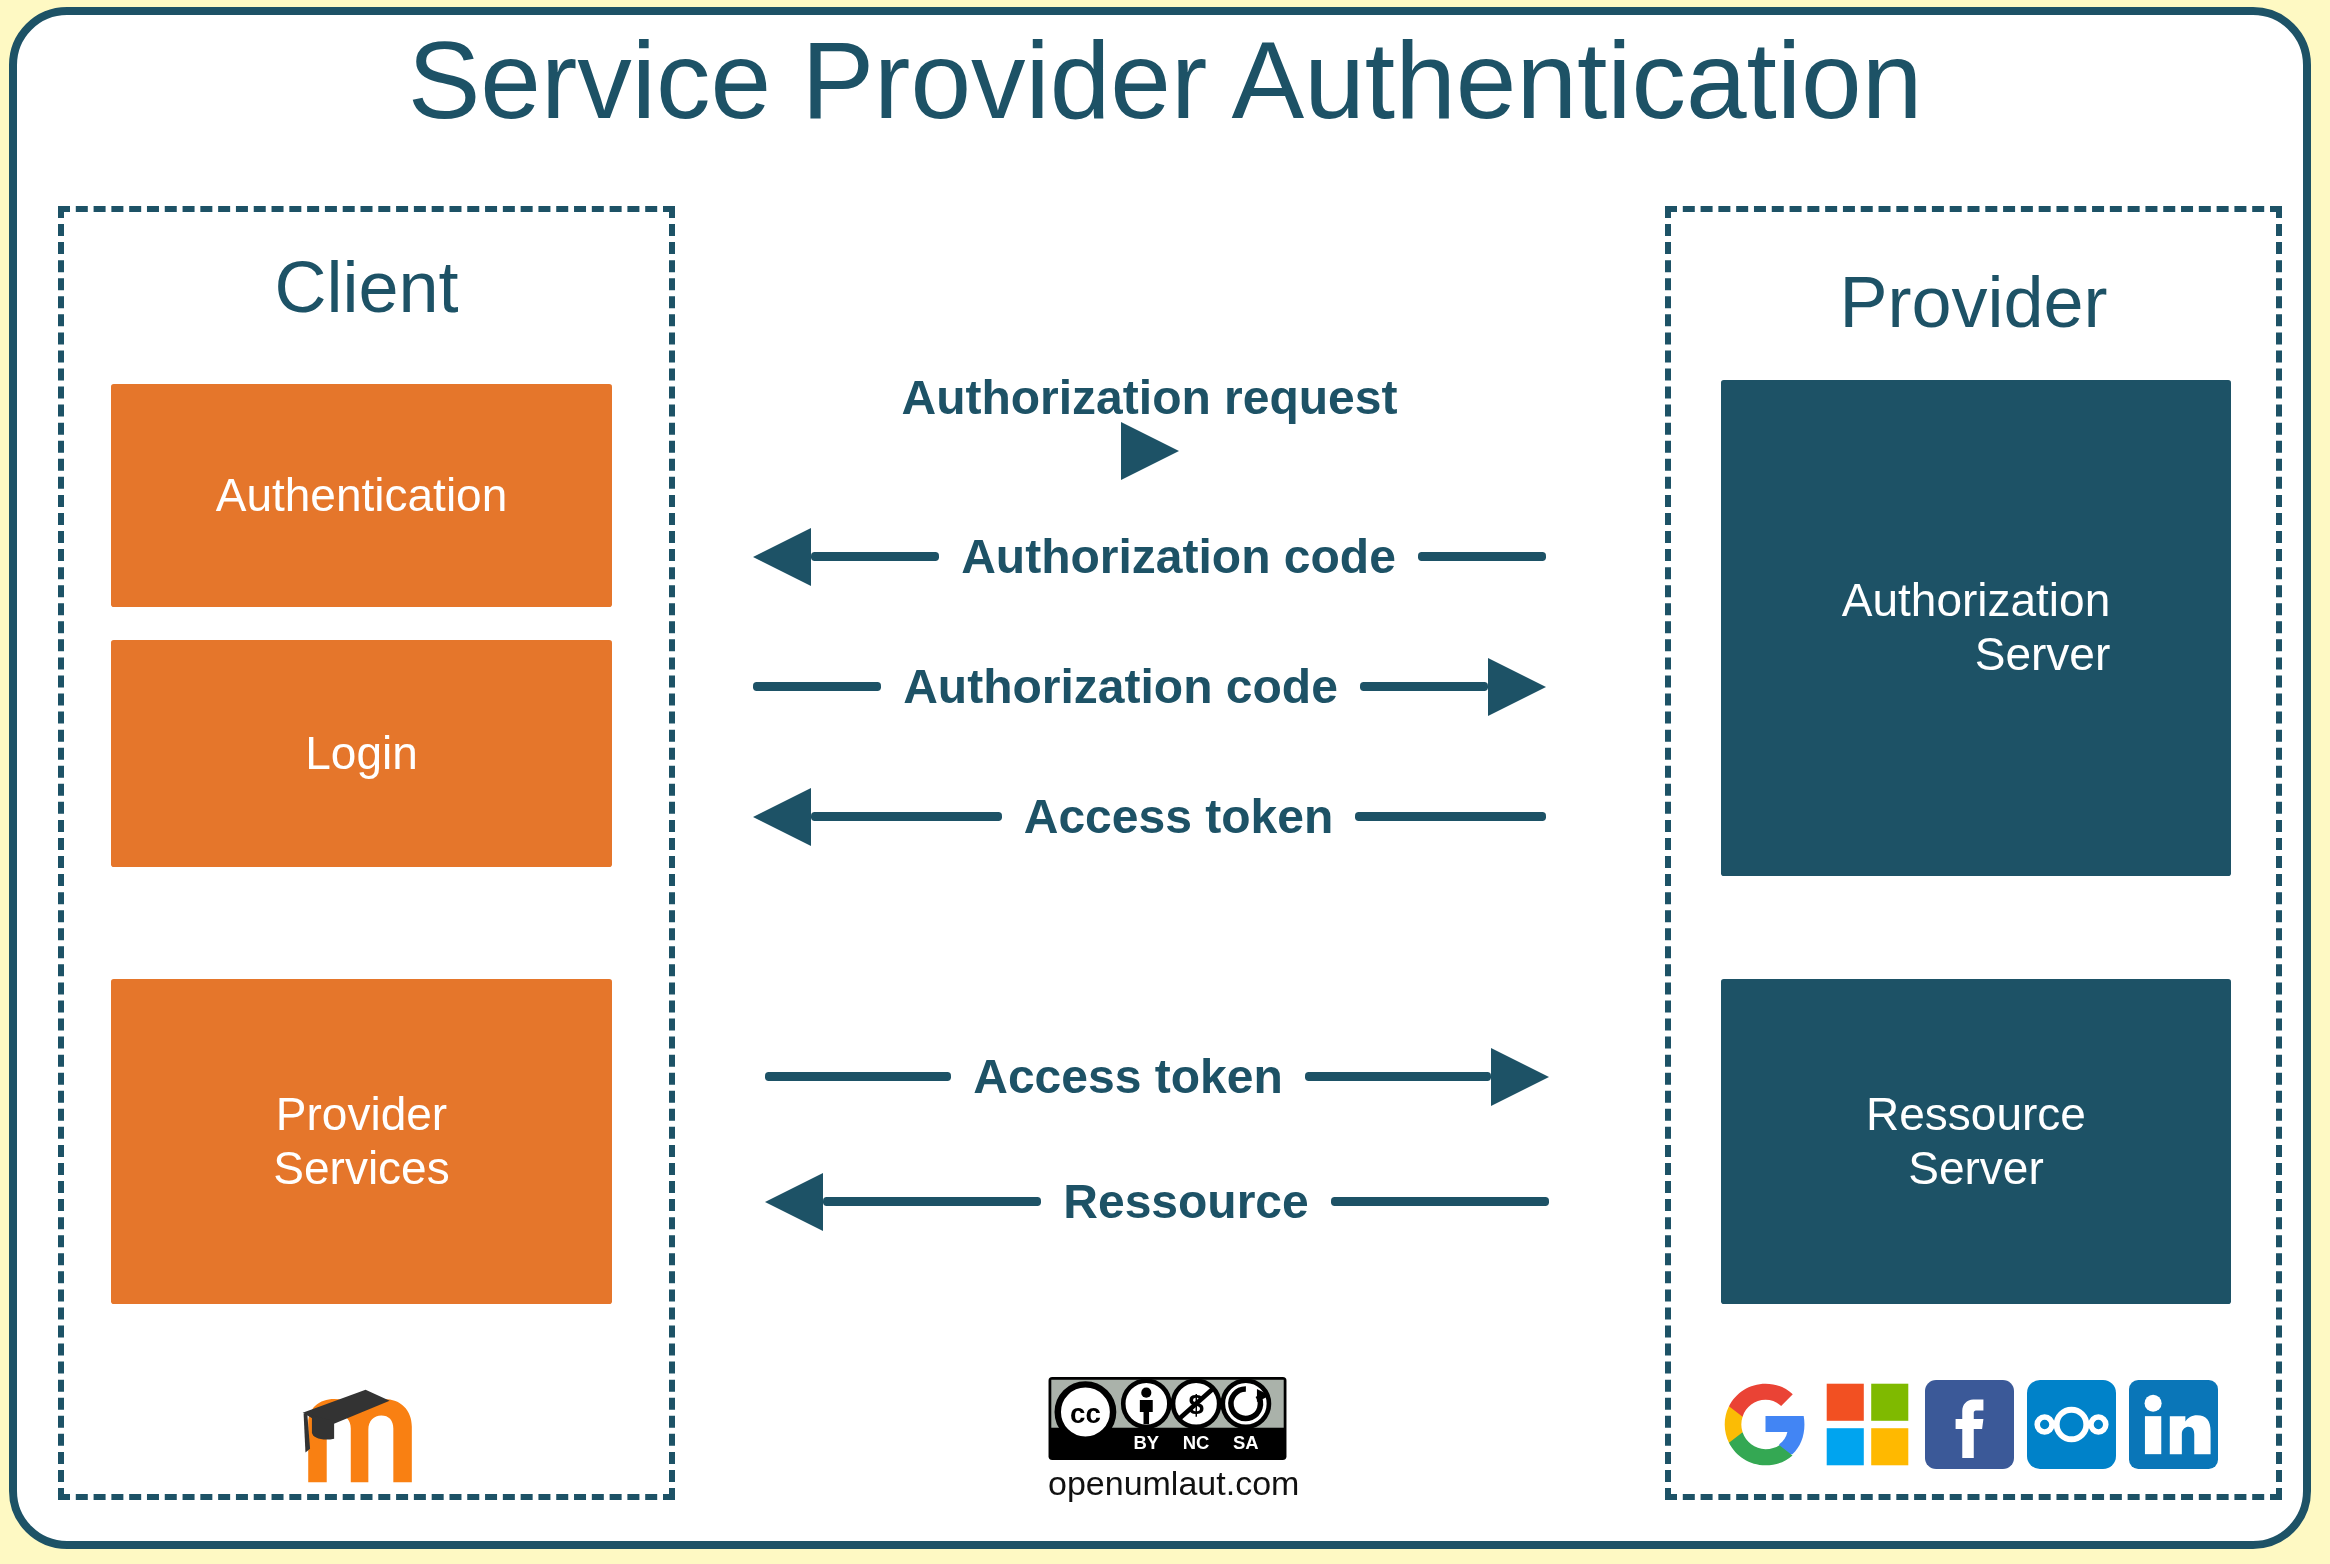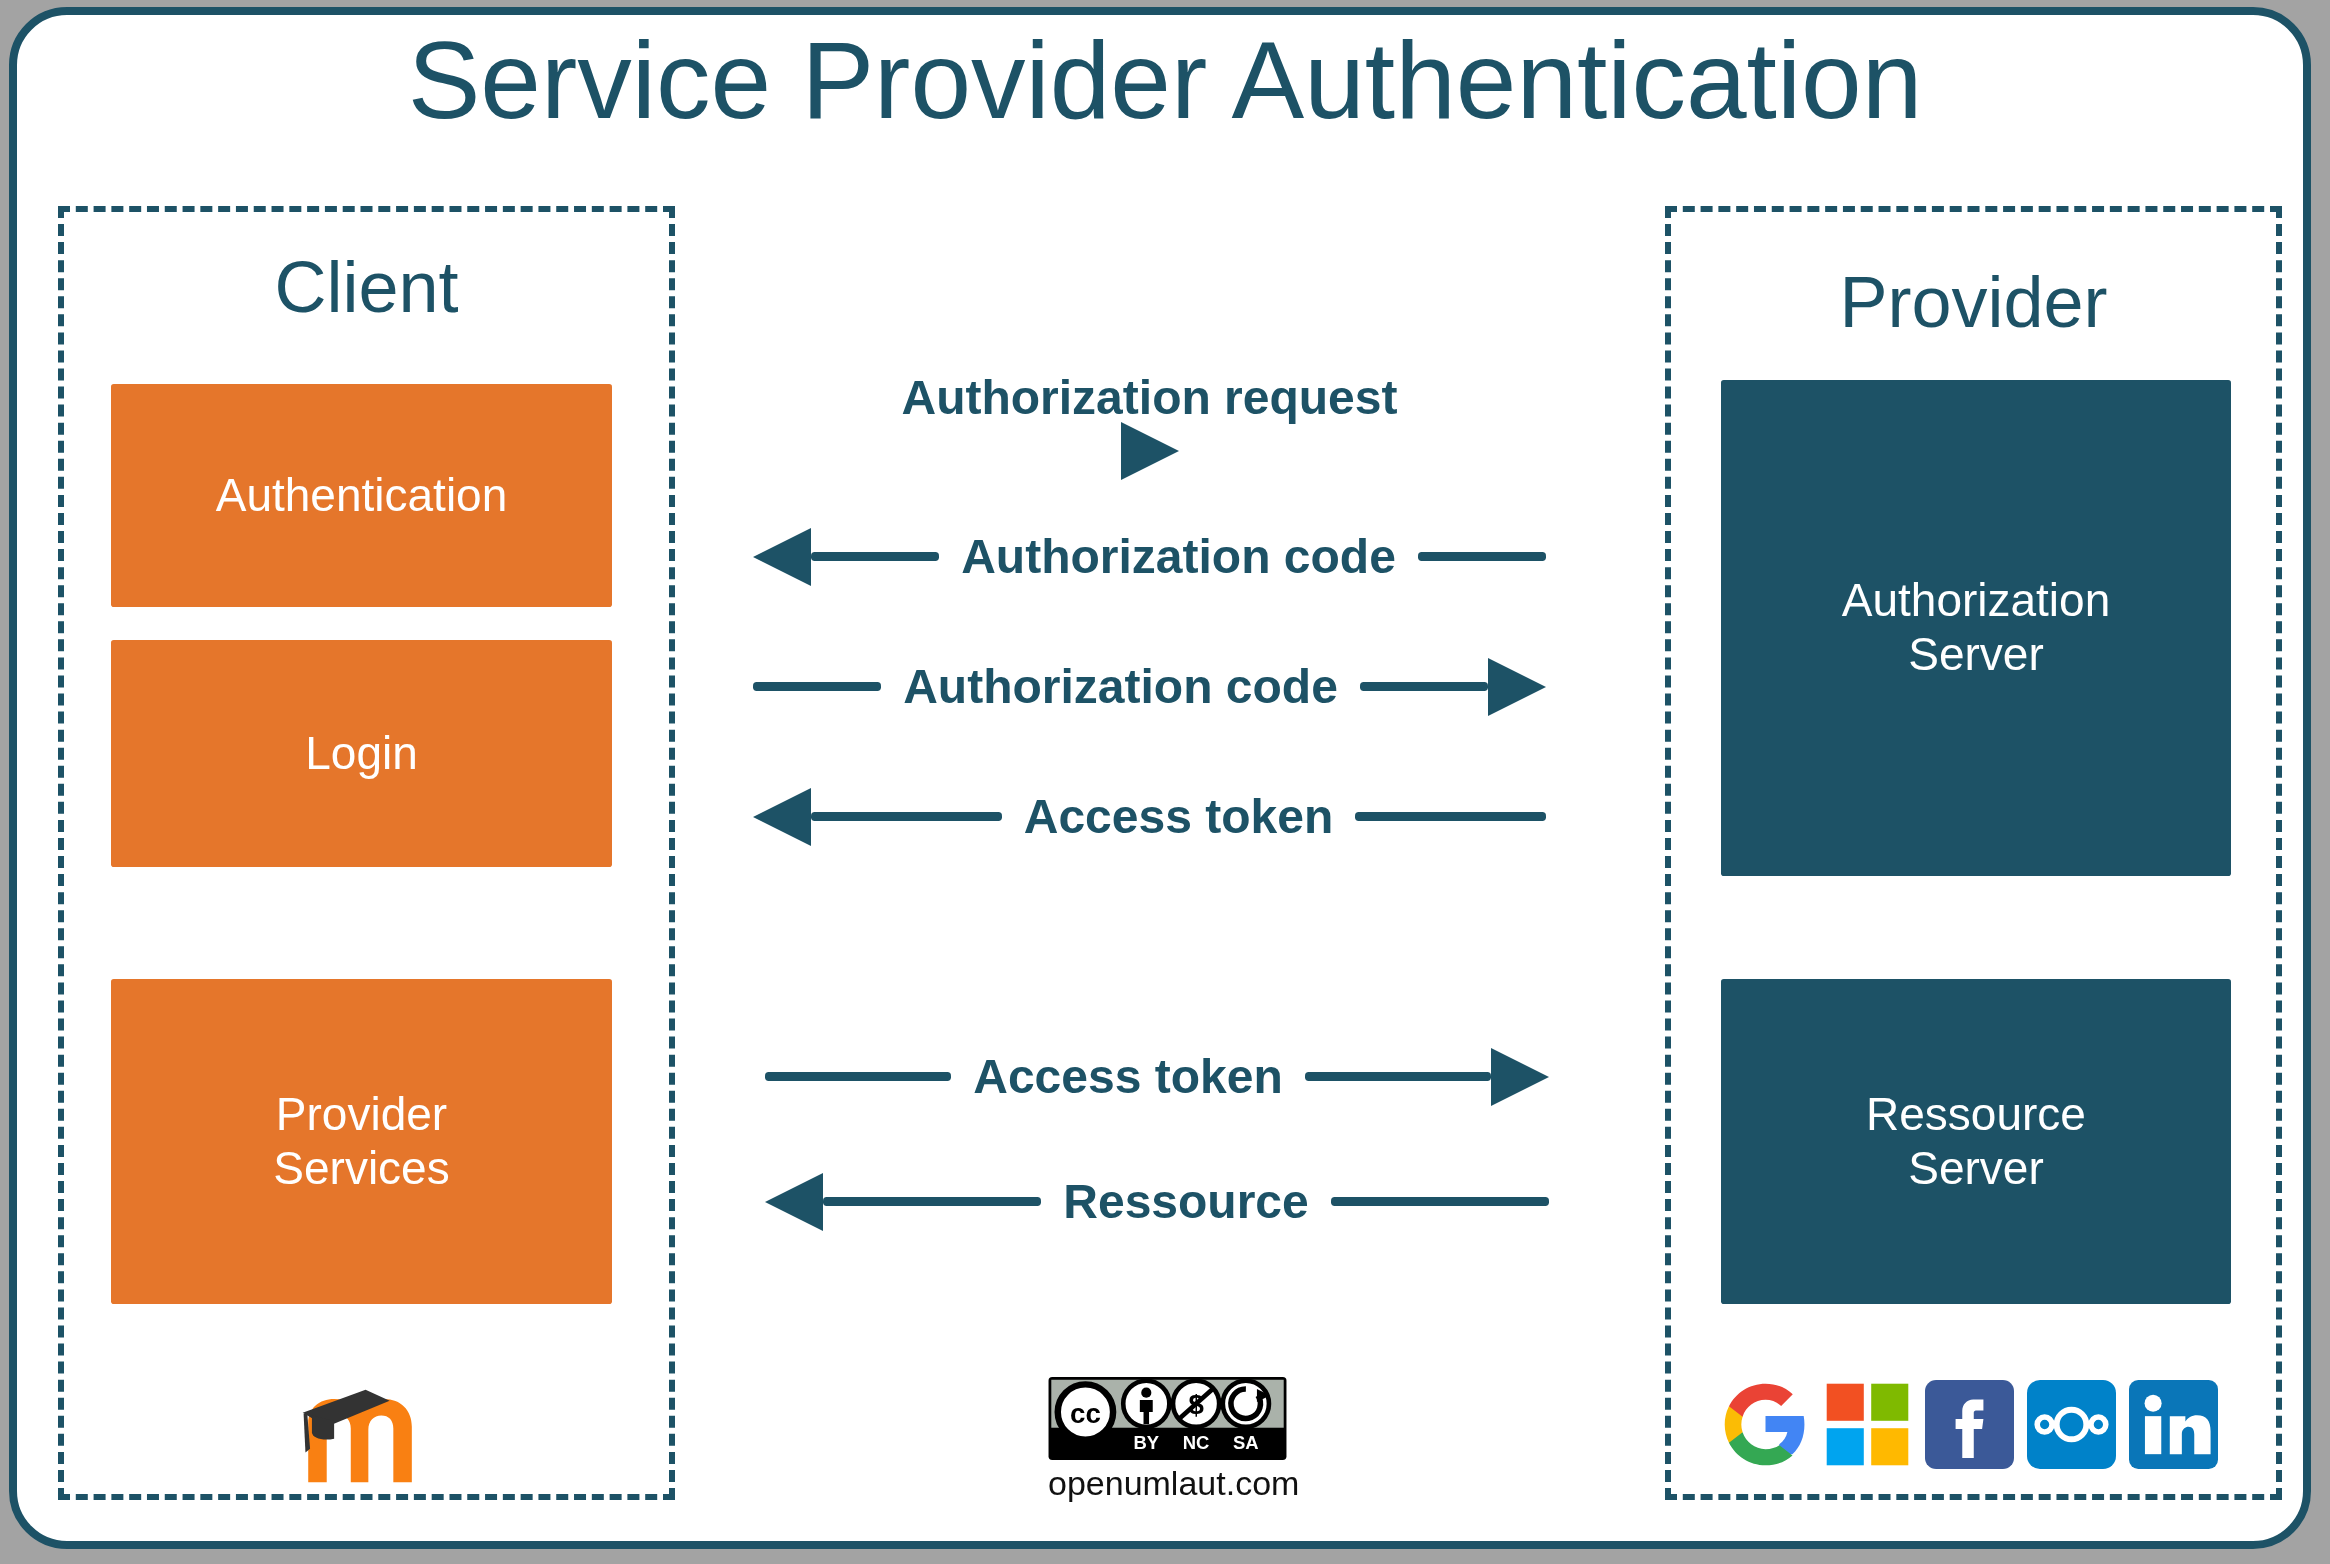--- a/index.html
+++ b/index.html
@@ -8,21 +8,21 @@
     background: #ffffff;
   }
   body {
     font-family: "Liberation Sans", sans-serif;
   }
 
   #canvas {
     position: relative;
     width: 2330px;
     height: 1565px;
-    background: #a3a3a3;
+    background: #fef9c3;
     overflow: hidden;
   }
 
   
   .outer-frame {
     position: absolute;
     left: 9.3px;
     top: 7.4px;
     width: 2302px;
     height: 1542px;
@@ -85,21 +85,21 @@
   }
   .node-orange { background: #e5762b; }
   .node-teal   { background: #1d5266; }
 
   
   .box-authentication { left: 111px;  top: 384px;  width: 501px; height: 223px; }
   .box-login          { left: 111px;  top: 640px;  width: 501px; height: 227px; }
   .box-internal       { left: 111px;  top: 979px; width: 501px; height: 325px; }
 
   
-  .box-auth-server    { left: 1721px; top: 380px;  width: 510px; height: 496px; }
+  .box-auth-server    { left: 1721px; top: 380px;  width: 510px; height: 496px; text-align: right; }
   .box-res-server     { left: 1721px; top: 979px; width: 510px; height: 325px; }
 
   
   .flow {
     position: absolute;
     height: 65px;
     display: flex;
     align-items: center;
     justify-content: center;
   }

